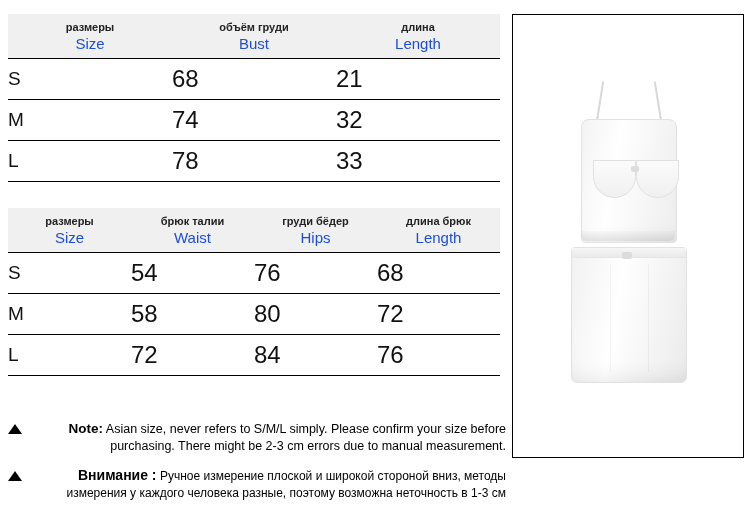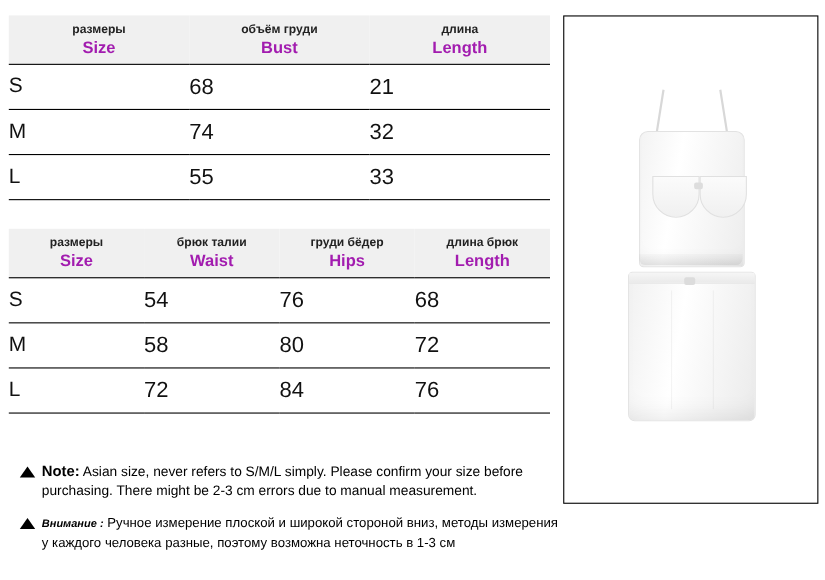--- a/index.html
+++ b/index.html
@@ -47,48 +47,49 @@
   .hd-ru {
     display: block;
     font-size: 11px;
     color: #222;
     line-height: 14px;
     font-weight: bold;
   }
   .hd-en {
     display: block;
     font-size: 15px;
-    color: #a21caf;
+    color: #1d4ed8;
     line-height: 19px;
-    font-weight: bold;
+    font-weight: normal;
   }
   .body-row td {
     height: 40px;
     border-bottom: 1px solid #000000;
-    font-size: 20px;
+    font-size: 24px;
     color: #111;
   }
   .body-row.first td {
     border-top: 1px solid #000000;
   }
   .body-row td.sz {
     font-size: 19px;
   }
 
   
   .table-gap {
     height: 26px;
   }
 
   
   .notes {
     position: absolute;
-    left: 18px;
+    left: 8px;
     top: 420px;
     width: 498px;
+    text-align: right;
   }
   .note-block {
     position: relative;
     padding-left: 20px;
     margin-bottom: 12px;
   }
   .tri {
     position: absolute;
     left: 0;
     top: 4px;
@@ -106,22 +107,21 @@
   .note-text .lead {
     font-weight: bold;
     font-size: 13.5px;
   }
   .note-ru {
     font-size: 12px;
     line-height: 17px;
   }
   .note-ru .lead {
     font-weight: bold;
-    font-size: 10px;
-    font-style: italic;
+    font-size: 14px;
   }
 
   
   .photo-panel {
     position: absolute;
     left: 512px;
     top: 14px;
     width: 230px;
     height: 442px;
     border: 1px solid #000000;
@@ -264,21 +264,21 @@
           <td>68</td>
           <td>21</td>
         </tr>
         <tr class="body-row">
           <td class="sz">M</td>
           <td>74</td>
           <td>32</td>
         </tr>
         <tr class="body-row">
           <td class="sz">L</td>
-          <td>55</td>
+          <td>78</td>
           <td>33</td>
         </tr>
       </tbody>
     </table>
 
     <div class="table-gap"></div>
 
     <table class="size-table">
       <thead>
         <tr class="head-row">

